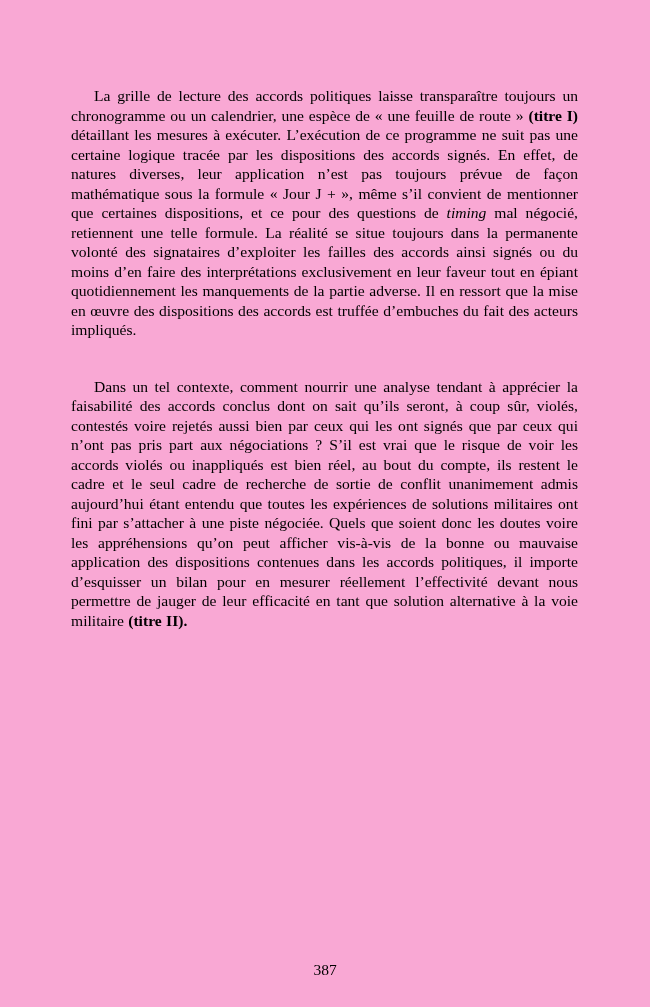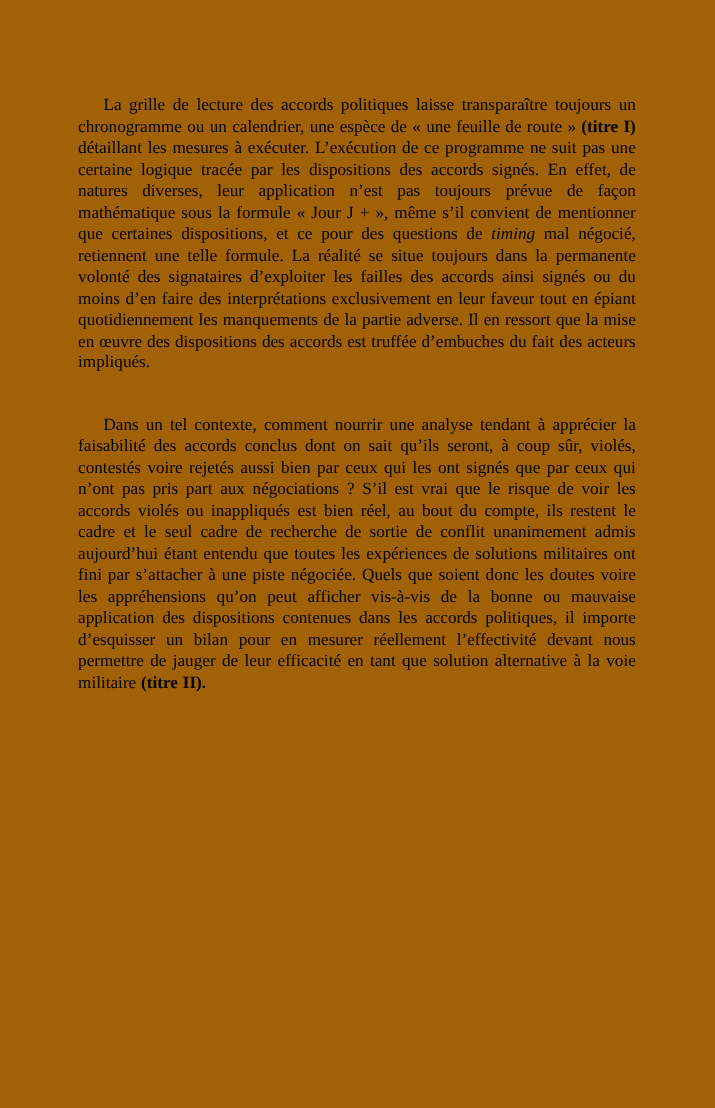--- a/index.html
+++ b/index.html
@@ -12,21 +12,21 @@
     height: 1007px;
     background: #ffffff;
     position: relative;
     font-family: "Liberation Serif", serif;
     color: #000000;
     overflow: hidden;
   }
   .page {
     position: absolute;
     inset: 0;
-    background: #a16207;
+    background: #f9a8d4;
   }
   .content {
     position: absolute;
     left: 71px;
     top: 86px;
     width: 507px;
   }
   p.para {
     margin: 0;
     font-size: 15.6px;
@@ -51,13 +51,14 @@
   }
 </style>
 </head>
 <body>
 
 <div class="page">
   <div class="content">
     <p class="para"><span class="run-normal">La grille de lecture des accords politiques laisse transparaître toujours un chronogramme ou un calendrier, une espèce de « une feuille de route » </span><span class="run-bold">(titre I)</span><span class="run-normal"> détaillant les mesures à exécuter. L’exécution de ce programme  ne suit pas une certaine logique tracée par les dispositions des accords signés. En effet, de natures diverses, leur application n’est pas toujours prévue de façon mathématique sous la formule « Jour J + », même s’il convient de mentionner que certaines dispositions, et ce pour des questions de </span><span class="run-italic">timing</span><span class="run-normal"> mal négocié, retiennent une telle formule. La réalité se situe toujours dans la permanente volonté des signataires d’exploiter les failles des accords ainsi signés ou du moins d’en faire des interprétations exclusivement en leur faveur tout en épiant quotidiennement les manquements de la partie adverse. Il en ressort que la mise en œuvre des dispositions des accords est truffée d’embuches du fait des acteurs impliqués.</span></p>
     <p class="para"><span class="run-normal">Dans un tel contexte, comment nourrir une analyse tendant à apprécier la faisabilité des accords conclus dont on sait qu’ils seront, à coup sûr, violés, contestés voire rejetés aussi bien par ceux qui les ont signés que par ceux qui n’ont pas pris part aux négociations ?  S’il est vrai que le risque de voir les accords violés ou inappliqués est bien réel, au bout du compte, ils restent le cadre et le seul cadre de recherche de sortie de conflit unanimement admis aujourd’hui étant entendu que toutes les expériences de solutions militaires ont fini par s’attacher à une piste négociée. Quels que soient donc les doutes voire les appréhensions qu’on peut afficher vis-à-vis de la bonne ou mauvaise application des dispositions contenues dans les accords politiques, il importe d’esquisser un bilan pour en mesurer réellement l’effectivité devant nous permettre de jauger de leur efficacité en tant que solution alternative à la voie militaire </span><span class="run-bold">(titre II).</span></p>
   </div>
+  <div class="page-number">387</div>
 </div>
 
 </body></html>

